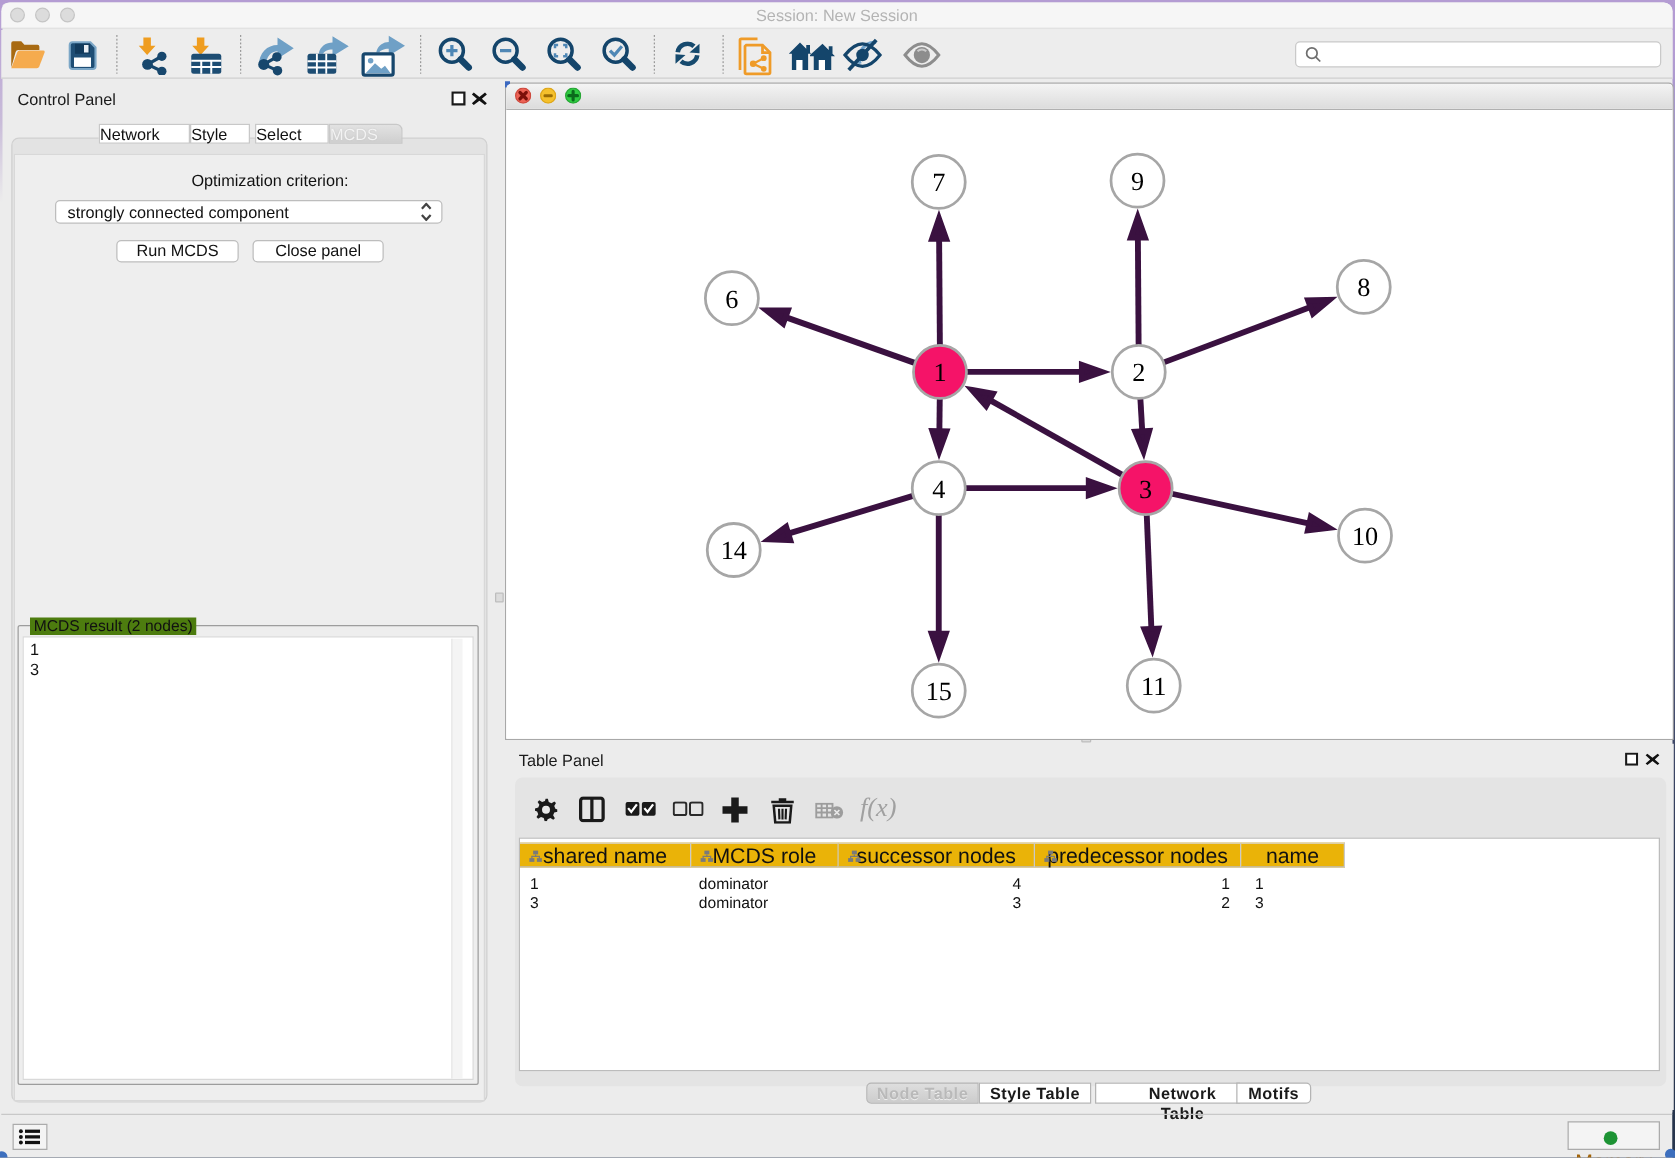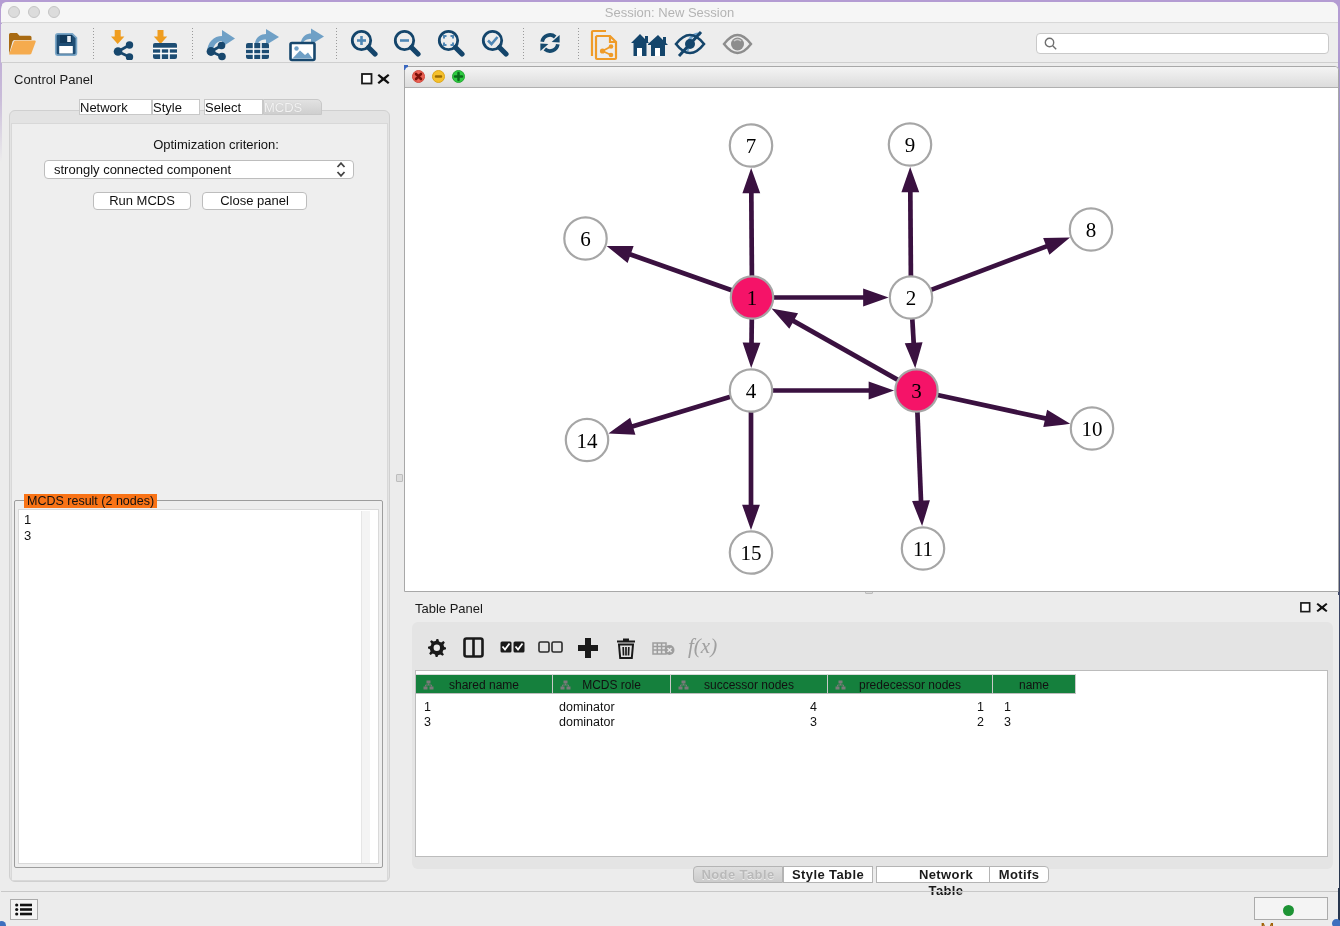--- a/index.html
+++ b/index.html
@@ -13,36 +13,36 @@
 .ticon { position:absolute; }
 #searchbox { position:absolute; left:1036px; top:33px; width:293px; height:21px; background:#fff; border:1px solid #c9c9c9; border-radius:4px; }
 #cp-title { position:absolute; left:14px; top:72px; font-size:13px; color:#1a1a1a; }
 .cptab { position:absolute; top:99px; height:16px; background:#fff; border:1px solid #c8c8c8; font-size:13px; color:#111; line-height:15px; }
 #cp-outer { position:absolute; left:9px; top:110px; width:381px; height:772px; background:#e3e3e3; border:1px solid #d0d0d0; border-radius:6px; }
 #cp-inner { position:absolute; left:11px; top:123px; width:377px; height:758px; background:#eeeeee; border:1px solid #d8d8d8; }
 #optlabel { position:absolute; left:16px; top:137px; width:400px; text-align:center; font-size:13px; color:#111; }
 #combo { position:absolute; left:44px; top:160px; width:310px; height:19px; background:#fff; border:1px solid #bdbdbd; border-radius:4px; font-size:13px; line-height:17px; padding-left:9px; color:#111; }
 .btn { position:absolute; top:192px; height:18px; background:#fff; border:1px solid #bdbdbd; border-radius:4px; font-size:13px; text-align:center; line-height:16px; color:#111; }
 #grp { position:absolute; left:14px; top:500px; width:369px; height:368px; border:1px solid #9d9d9d; border-radius:2px; }
-#grplabel { position:absolute; left:9px; top:-7px; background:#f97316; font-size:12.5px; color:#111; padding:0 3px; }
+#grplabel { position:absolute; left:9px; top:-7px; background:#4d7c0f; font-size:12.5px; color:#111; padding:0 3px; }
 #grpwhite { position:absolute; left:3px; top:8px; width:361px; height:355px; background:#fff; border:1px solid #d9d9d9; }
 #grpscroll { position:absolute; right:8px; top:1px; width:9px; height:352px; background:#f4f4f4; border-left:1px solid #e6e6e6; }
 #grptext { position:absolute; left:5px; top:2px; font-size:13px; color:#111; line-height:16px; }
 #dimple1 { position:absolute; left:396px; top:474px; width:7px; height:8px; background:#dcdcdc; border:1px solid #bdbdbd; border-radius:1px; }
 #dimple2 { position:absolute; left:865px; top:587px; width:8px; height:7px; background:#dcdcdc; border:1px solid #bdbdbd; border-radius:1px; }
 #netwin { position:absolute; left:404px; top:66px; width:935px; height:526px; border:1px solid #a8a8a8; border-radius:4px 4px 0 0; background:#fff; }
 #nettitle { position:absolute; left:405px; top:67px; width:933px; height:21px; background:linear-gradient(#f4f4f4,#dcdcdc); border-bottom:1px solid #b0b0b0; border-radius:4px 4px 0 0; }
 #netname { position:absolute; top:3px; left:0; width:100%; text-align:center; font-size:13px; color:#222; font-weight:bold; }
 #canvas { position:absolute; left:405px; top:88px; width:933px; height:503px; background:#fff; }
 
 #tp { position:absolute; left:404px; top:595px; width:935px; height:295px; background:#ececec; }
 #tp-title { position:absolute; left:415px; top:601px; font-size:13px; color:#1a1a1a; }
 #tp-cont { position:absolute; left:412px; top:622px; width:921px; height:247px; background:#e4e4e4; border-radius:6px; }
 #tbl { position:absolute; left:415px; top:670px; width:913px; height:187px; background:#fff; border:1px solid #bcbcbc; }
-.th { position:absolute; height:20px; background:#15803d; border-top:1px solid #d9d9d9; border-bottom:1px solid #bdbdbd; border-right:1px solid #c9c9c9; font-size:12px; color:#111; text-align:center; line-height:20px; }
+.th { position:absolute; height:20px; background:#eab308; border-top:1px solid #d9d9d9; border-bottom:1px solid #bdbdbd; border-right:1px solid #c9c9c9; font-size:17px; color:#111; text-align:center; line-height:20px; }
 .td { position:absolute; font-size:12.5px; color:#111; height:16px; line-height:16px; }
 .btab { position:absolute; top:866px; height:17px; background:#fff; border:1px solid #b4b4b4; font-size:13px; font-weight:bold; letter-spacing:0.4px; text-align:center; line-height:16px; color:#1a1a1a; }
 #statusline { position:absolute; left:1px; top:891px; width:1337px; height:1px; background:#c8c8c8; }
 #listbtn { position:absolute; left:10px; top:899px; width:28px; height:21px; background:#f4f4f4; border:1px solid #ababab; }
 #membtn { position:absolute; left:1254px; top:897px; width:74px; height:23px; background:#f4f4f4; border:1px solid #ababab; font-size:17px; color:#a16207; text-align:center; line-height:21px; }
 #memdot { display:inline-block; width:11px; height:11px; border-radius:50%; background:#1d9334; vertical-align:-2px; margin-right:5px; }
 .hier { position:absolute; left:7px; top:5px; }
 </style></head><body>
 <div id="win"></div>
 <div style="position:absolute;left:0;top:2px;width:1.5px;height:160px;background:linear-gradient(#b49cd3,#c9bcd9 60%,rgba(236,236,236,0));"></div>

